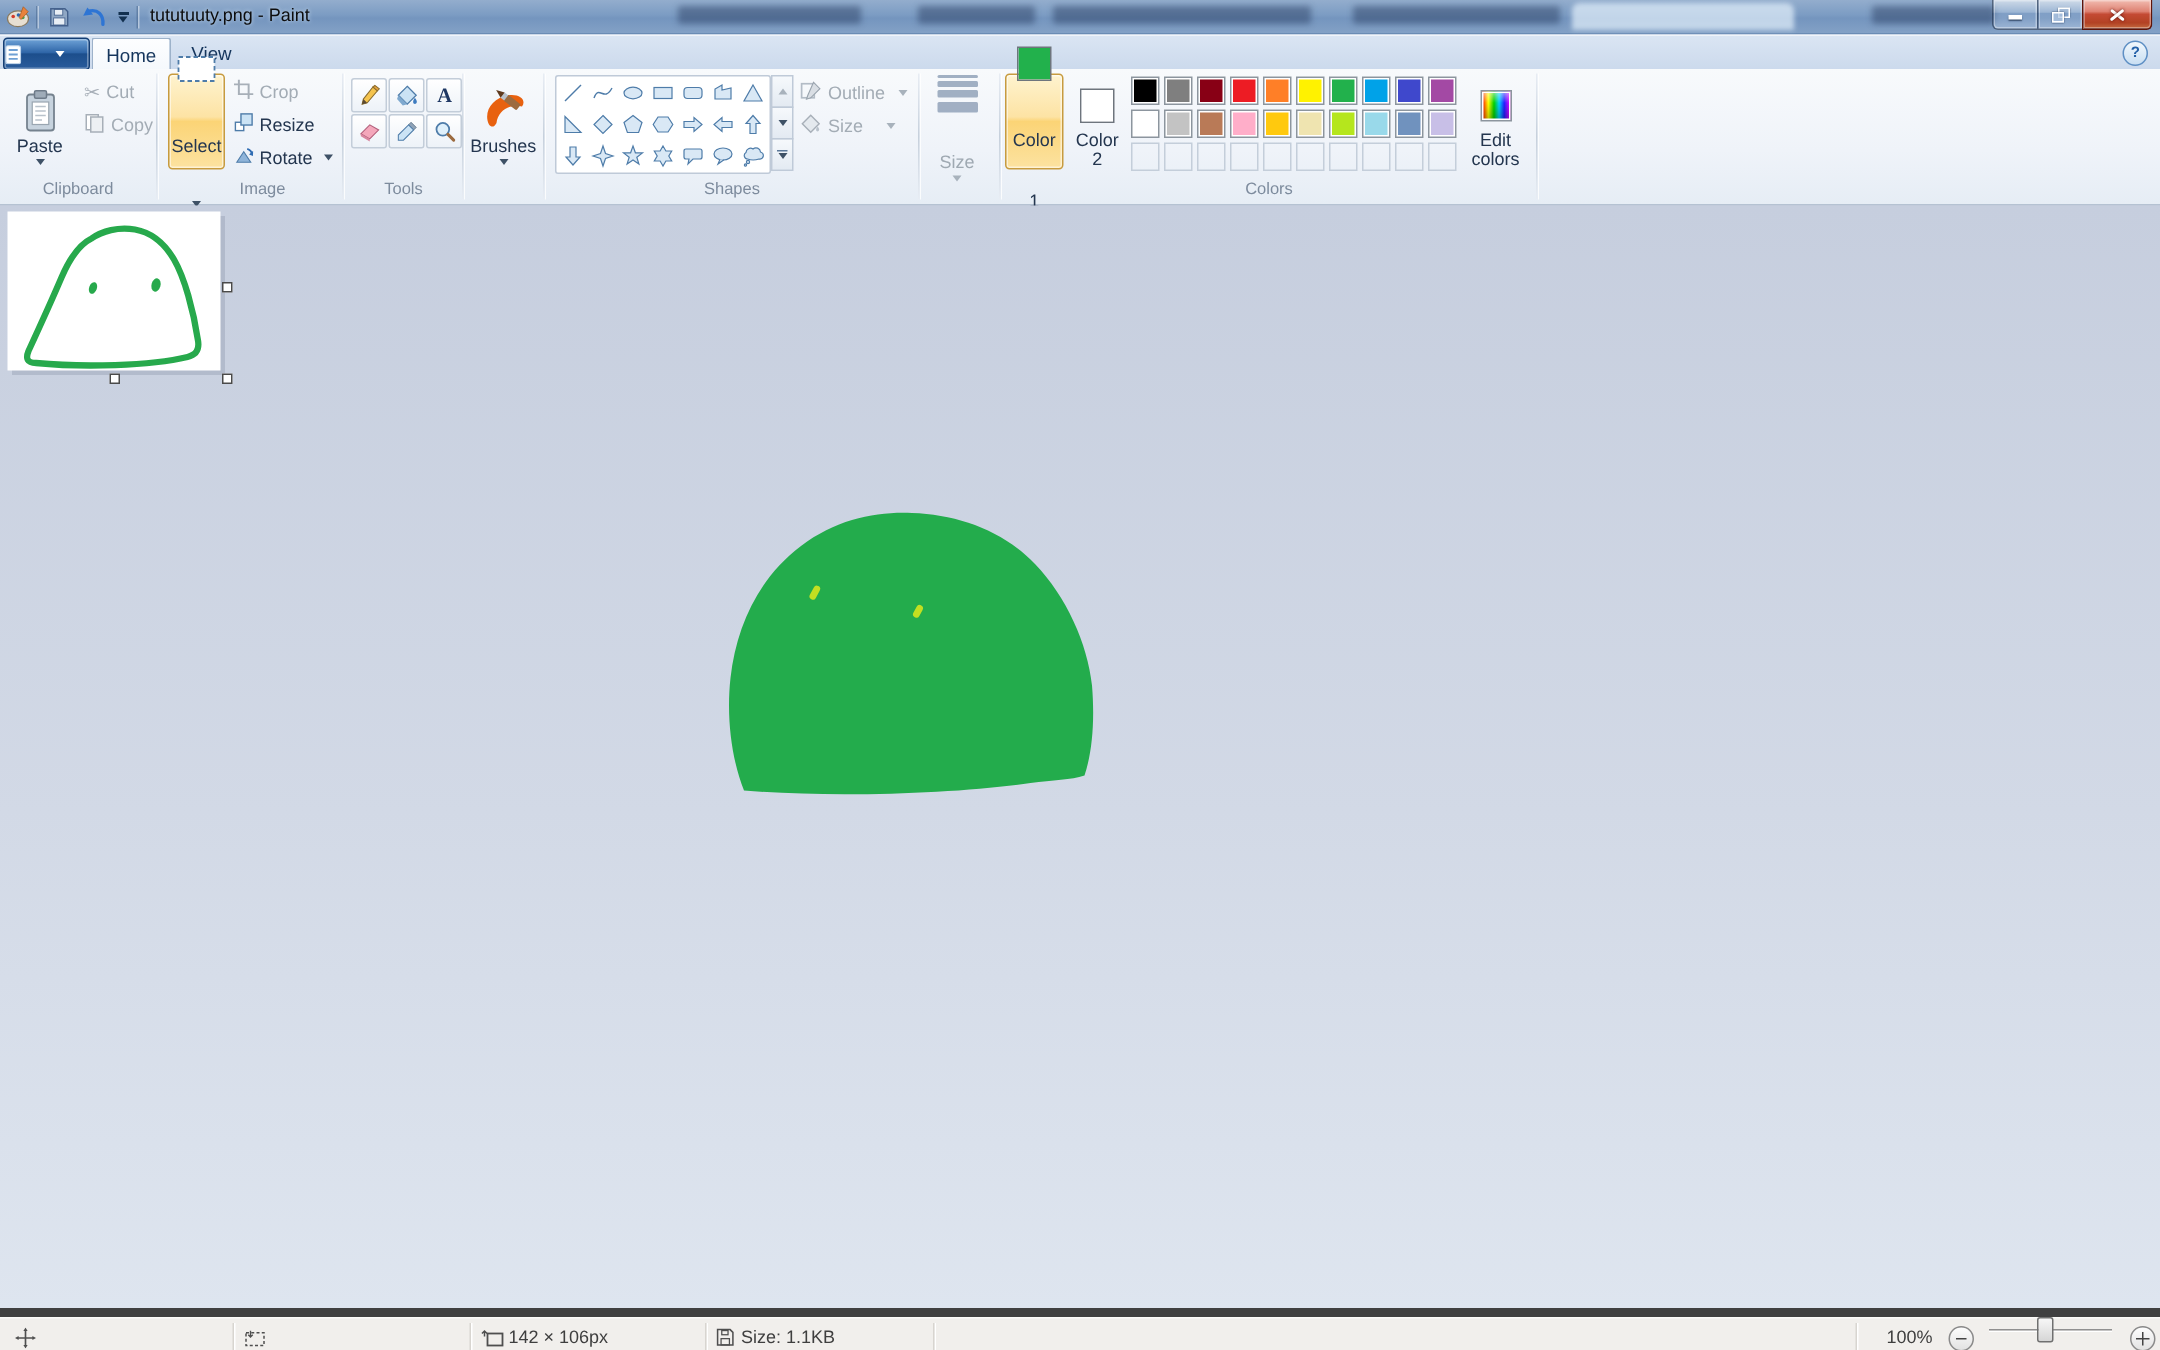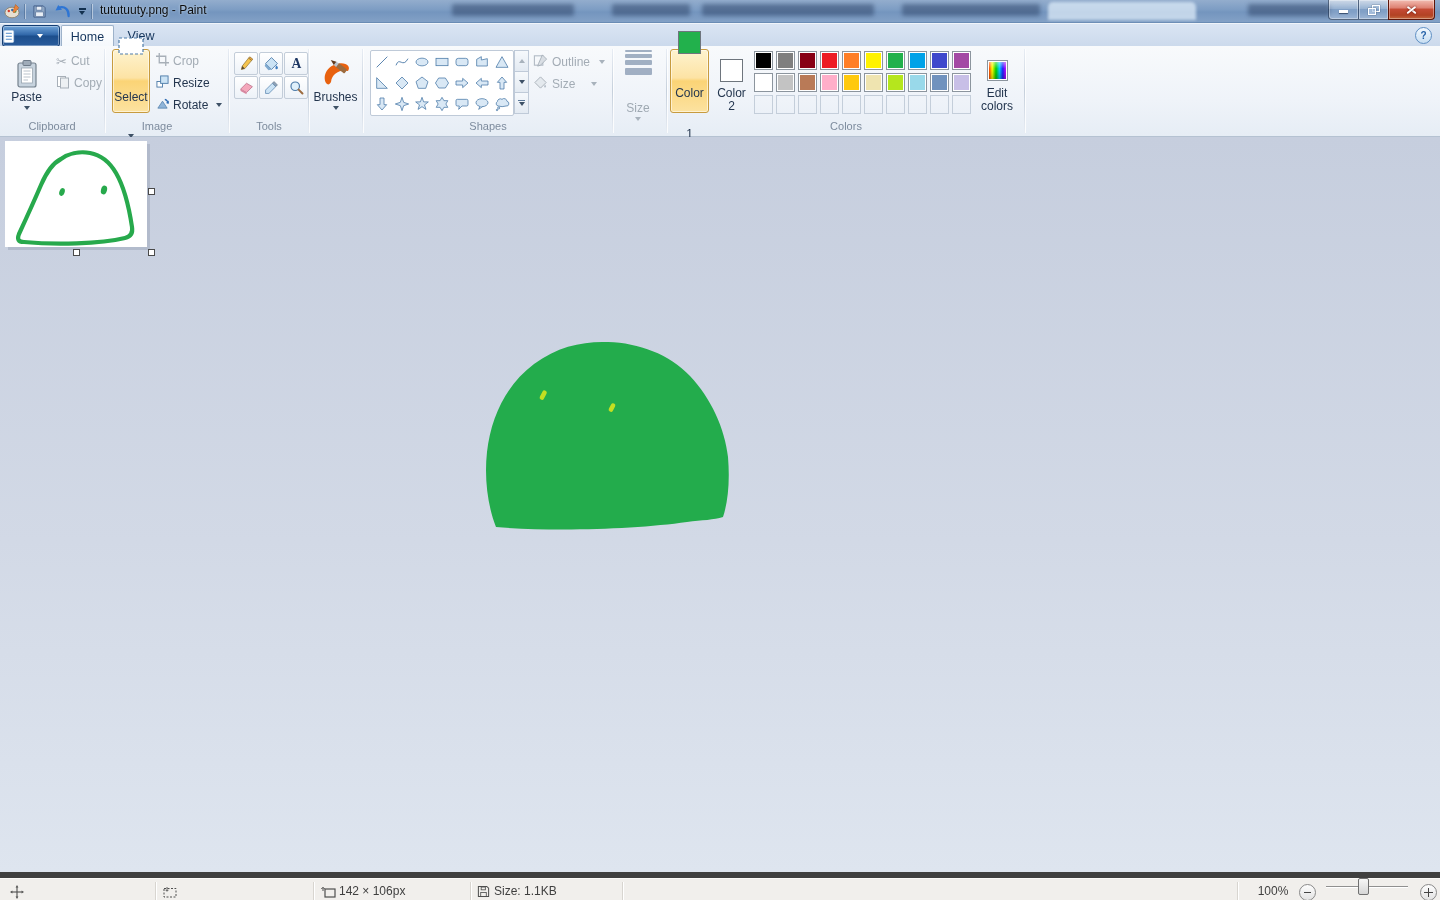--- a/index.html
+++ b/index.html
@@ -264,21 +264,21 @@
     </div>
     <div class="smallrow" style="left:156px;top:49px;width:70px;">
       <span><svg viewBox="0 0 14 14" width="13" height="13">
             <path d="M2,12 L7,4.5 L12,12 Z" fill="#8FB4D9" stroke="#4E7CA9" stroke-width="0.8"></path>
             <path d="M9.5,2.5 A5,5 0 0 1 13,6.5" fill="none" stroke="#2F6CB3" stroke-width="1.3"></path>
             <path d="M13.8,3.8 L13.6,7.6 L10.8,6.4 Z" fill="#2F6CB3"></path>
           </svg></span>
       <span class="lab">Rotate</span>
       <span class="dda"></span>
     </div>
-    <div class="grp-label" style="left:96px;width:122px;">Image</div>
+    <div class="grp-label" style="left:114px;width:122px;">Image</div>
     <div class="vsep" style="left:228px;"></div>
 
     <div class="toolgrid">
         <div class="tool-cell">
           <svg viewBox="0 0 20 20">
             <path d="M12.5,3.5 L16,6.5 L8,16 L4,17 L5,13 Z" fill="#F5C44E" stroke="#8A6D2F" stroke-width="0.8"></path>
             <path d="M4,17 L5,13 L8,16 Z" fill="#5B4A33"></path>
             <path d="M12.5,3.5 L14,2.2 L17.5,5 L16,6.5 Z" fill="#E8A33D" stroke="#8A6D2F" stroke-width="0.8"></path>
           </svg>
         </div>

